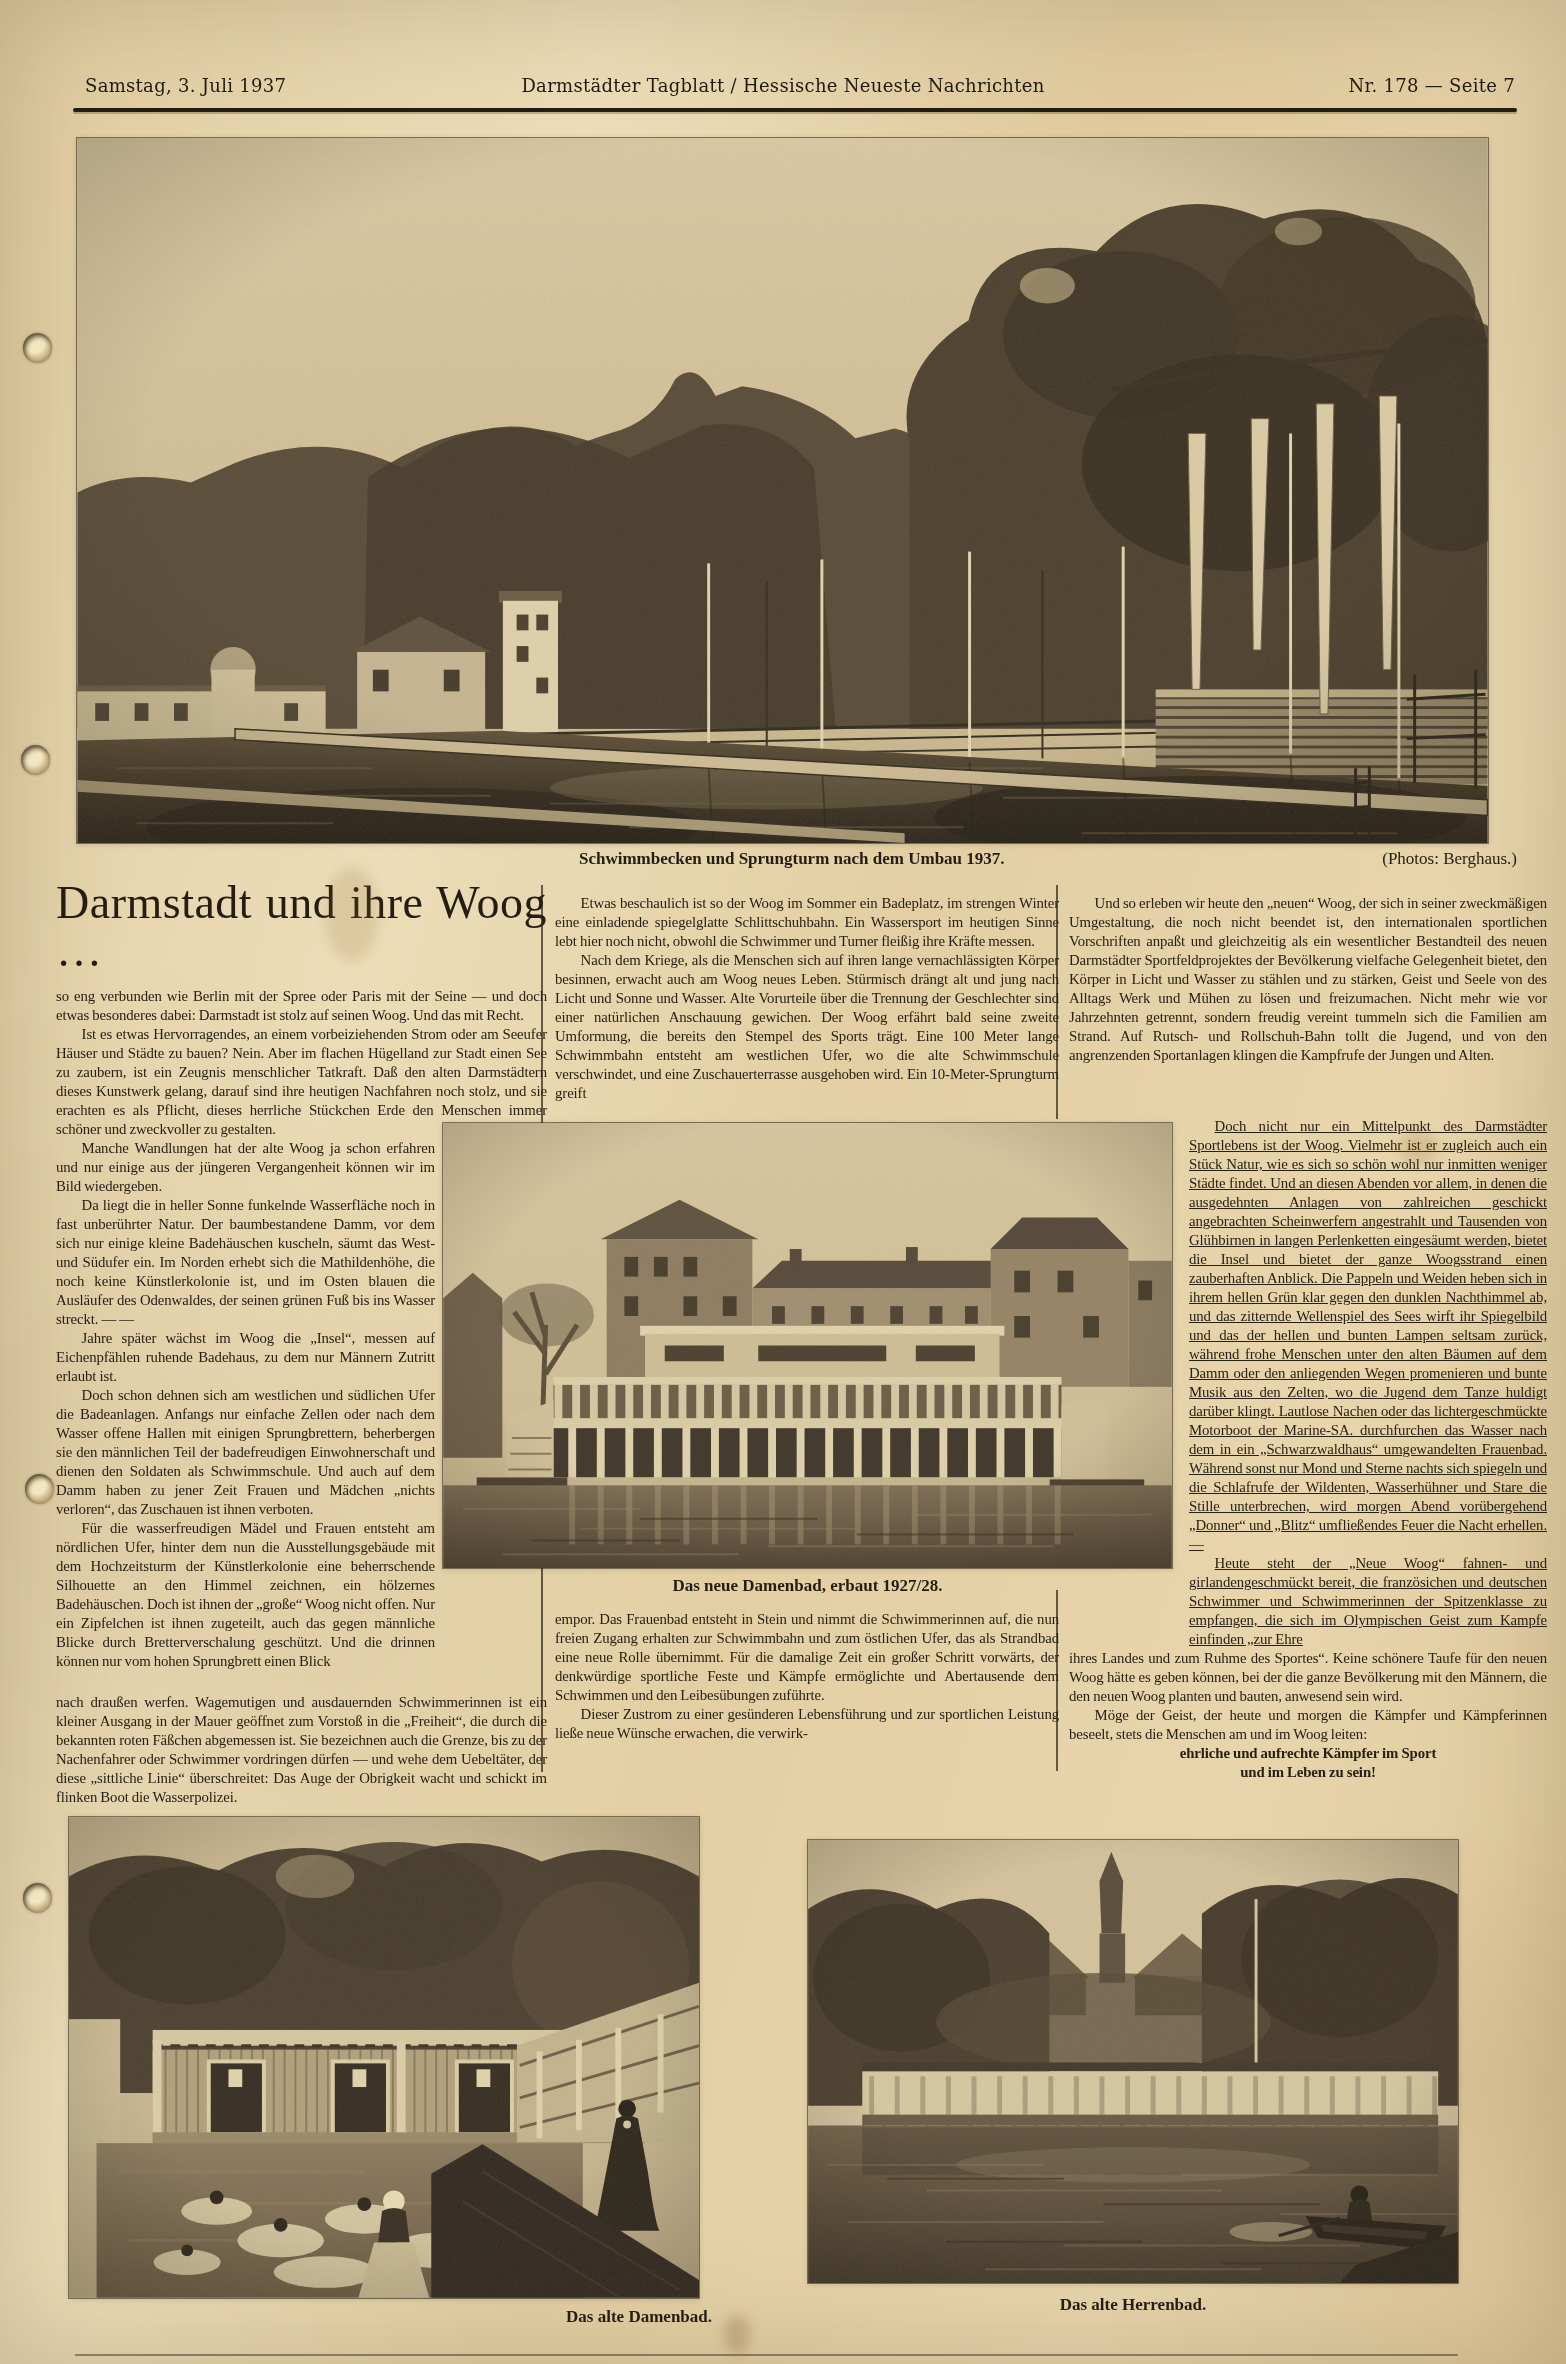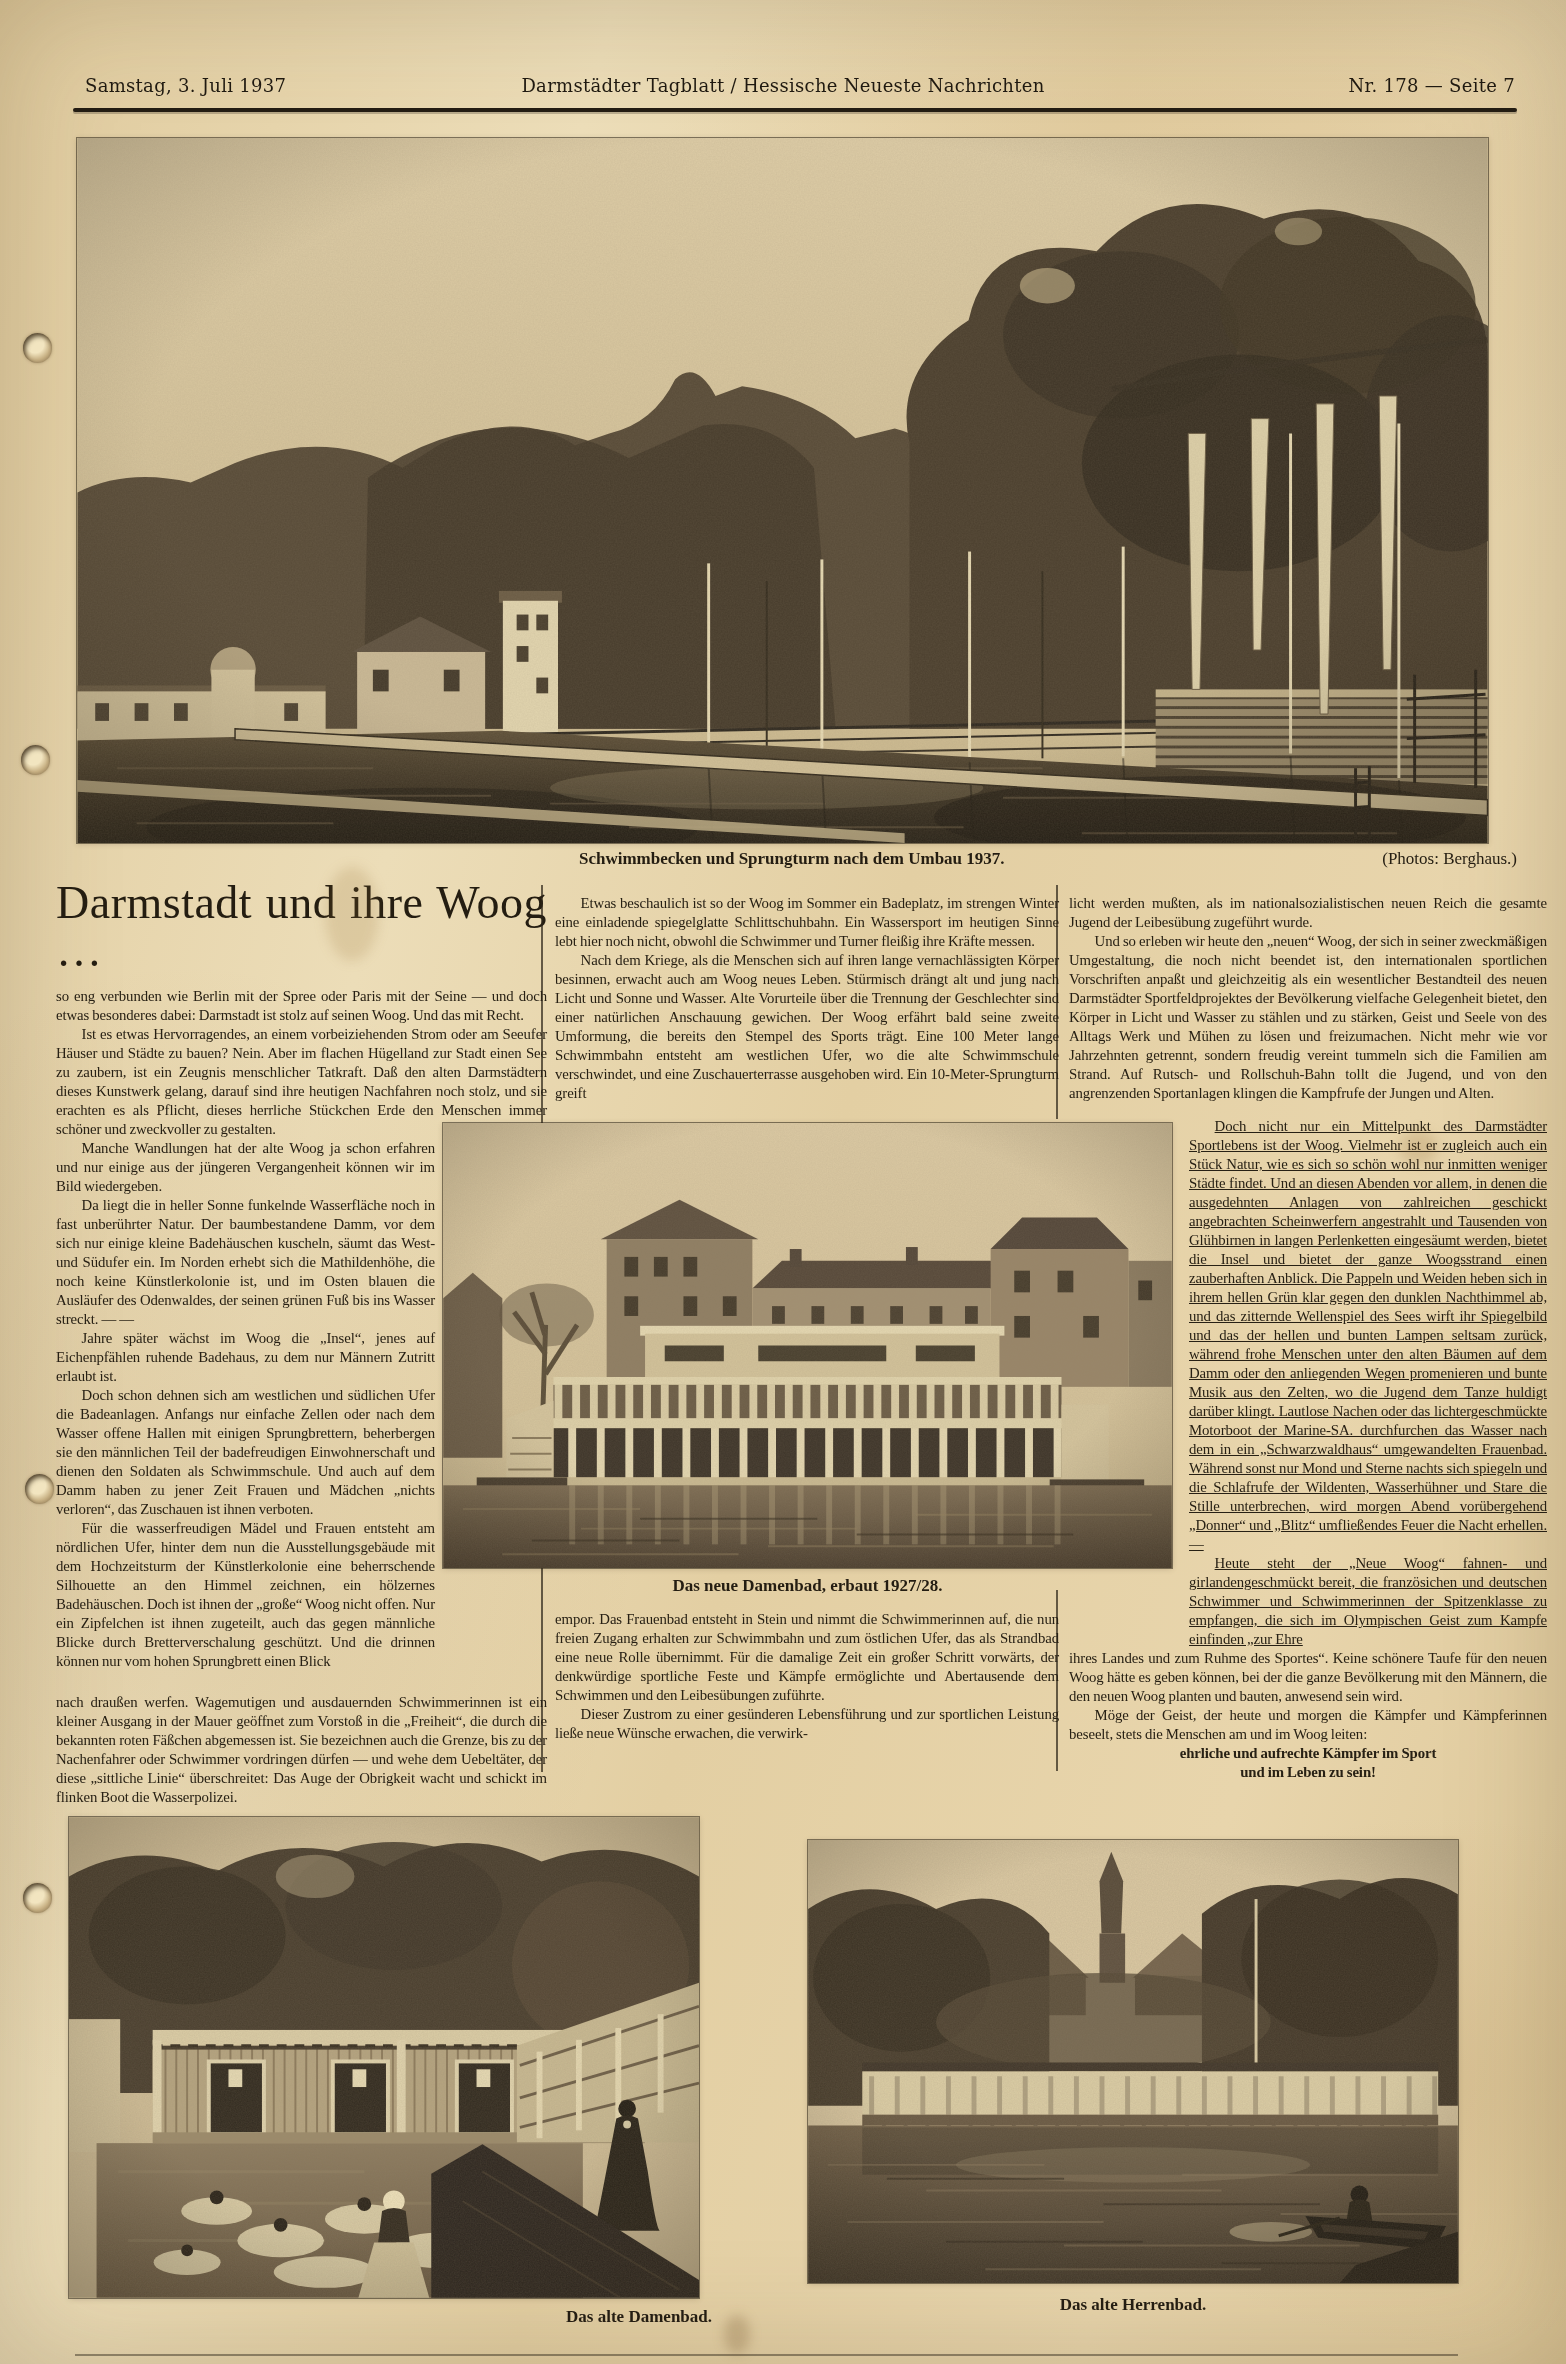--- a/index.html
+++ b/index.html
@@ -182,21 +182,21 @@
   <div class="abs cap" style="left:579px;top:849px;">Schwimmbecken und Sprungturm nach dem Umbau 1937.</div>
   <div class="abs cap" style="right:49px;top:849px;font-weight:400;">(Photos: Berghaus.)</div>
 
   <div class="abs col" style="left:56px;top:879px;width:491px;">
     <h1 class="headline">Darmstadt und ihre Woog …</h1>
     <p>so eng verbunden wie Berlin mit der Spree oder Paris mit der Seine — und doch etwas besonderes dabei: Darmstadt ist stolz auf seinen Woog. Und das mit Recht.</p>
     <p class="ind">Ist es etwas Hervorragendes, an einem vorbeiziehenden Strom oder am Seeufer Häuser und Städte zu bauen? Nein. Aber im flachen Hügelland zur Stadt einen See zu zaubern, ist ein Zeugnis menschlicher Tatkraft. Daß den alten Darmstädtern dieses Kunstwerk gelang, darauf sind ihre heutigen Nachfahren noch stolz, und sie erachten es als Pflicht, dieses herrliche Stückchen Erde den Menschen immer schöner und zweckvoller zu gestalten.</p>
     <div class="c1-narrow">
       <p class="ind">Manche Wandlungen hat der alte Woog ja schon erfahren und nur einige aus der jüngeren Vergangenheit können wir im Bild wiedergeben.</p>
       <p class="ind">Da liegt die in heller Sonne funkelnde Wasserfläche noch in fast unberührter Natur. Der baumbestandene Damm, vor dem sich nur einige kleine Badehäuschen kuscheln, säumt das West- und Südufer ein. Im Norden erhebt sich die Mathildenhöhe, die noch keine Künstlerkolonie ist, und im Osten blauen die Ausläufer des Odenwaldes, der seinen grünen Fuß bis ins Wasser streckt. — —</p>
-      <p class="ind">Jahre später wächst im Woog die „Insel“, jenes auf Eichenpfählen ruhende Badehaus, zu dem nur Männern Zutritt erlaubt ist.</p>
+      <p class="ind">Jahre später wächst im Woog die „Insel“, messen auf Eichenpfählen ruhende Badehaus, zu dem nur Männern Zutritt erlaubt ist.</p>
       <p class="ind">Doch schon dehnen sich am westlichen und südlichen Ufer die Badeanlagen. Anfangs nur einfache Zellen oder nach dem Wasser offene Hallen mit einigen Sprungbrettern, beherbergen sie den männlichen Teil der badefreudigen Einwohnerschaft und dienen den Soldaten als Schwimmschule. Und auch auf dem Damm haben zu jener Zeit Frauen und Mädchen „nichts verloren“, das Zuschauen ist ihnen verboten.</p>
       <p class="ind">Für die wasserfreudigen Mädel und Frauen entsteht am nördlichen Ufer, hinter dem nun die Ausstellungsgebäude mit dem Hochzeitsturm der Künstlerkolonie eine beherrschende Silhouette an den Himmel zeichnen, ein hölzernes Badehäuschen. Doch ist ihnen der „große“ Woog nicht offen. Nur ein Zipfelchen ist ihnen zugeteilt, auch das gegen männliche Blicke durch Bretterverschalung geschützt. Und die drinnen können nur vom hohen Sprungbrett einen Blick</p>
     </div>
     <p>nach draußen werfen. Wagemutigen und ausdauernden Schwimmerinnen ist ein kleiner Ausgang in der Mauer geöffnet zum Vorstoß in die „Freiheit“, die durch die bekannten roten Fäßchen abgemessen ist. Sie bezeichnen auch die Grenze, bis zu der Nachenfahrer oder Schwimmer vordringen dürfen — und wehe dem Uebeltäter, der diese „sittliche Linie“ überschreitet: Das Auge der Obrigkeit wacht und schickt im flinken Boot die Wasserpolizei.</p>
   </div>
 
   <div class="abs vr" style="left:541px;top:885px;height:887px;"></div>
   <div class="abs vr" style="left:1056px;top:885px;height:234px;"></div>
   <div class="abs vr" style="left:1056px;top:1590px;height:181px;"></div>
 
@@ -335,21 +335,20 @@
   </div>
   <div class="abs cap" style="left:443px;top:1576px;width:729px;text-align:center;">Das neue Damenbad, erbaut 1927/28.</div>
 
   <div class="abs col" style="left:555px;top:1610px;width:504px;">
     <p>empor. Das Frauenbad entsteht in Stein und nimmt die Schwimmerinnen auf, die nun freien Zugang erhalten zur Schwimmbahn und zum östlichen Ufer, das als Strandbad eine neue Rolle übernimmt. Für die damalige Zeit ein großer Schritt vorwärts, der denkwürdige sportliche Feste und Kämpfe ermöglichte und Abertausende dem Schwimmen und den Leibesübungen zuführte.</p>
     <p class="ind">Dieser Zustrom zu einer gesünderen Lebensführung und zur sportlichen Leistung ließe neue Wünsche erwachen, die verwirk-</p>
   </div>
 
   <div class="abs col" style="left:1069px;top:894px;width:478px;">
     <div class="c3-topblock">
-      <p>licht werden mußten, als im nationalsozialistischen neuen Reich die gesamte Jugend der Leibesübung zugeführt wurde.</p>
       <p class="ind">Und so erleben wir heute den „neuen“ Woog, der sich in seiner zweckmäßigen Umgestaltung, die noch nicht beendet ist, den internationalen sportlichen Vorschriften anpaßt und gleichzeitig als ein wesentlicher Bestandteil des neuen Darmstädter Sportfeldprojektes der Bevölkerung vielfache Gelegenheit bietet, den Körper in Licht und Wasser zu stählen und zu stärken, Geist und Seele von des Alltags Werk und Mühen zu lösen und freizumachen. Nicht mehr wie vor Jahrzehnten getrennt, sondern freudig vereint tummeln sich die Familien am Strand. Auf Rutsch- und Rollschuh-Bahn tollt die Jugend, und von den angrenzenden Sportanlagen klingen die Kampfrufe der Jungen und Alten.</p>
     </div>
     <div class="c3-shift">
       <p class="ind">Doch nicht nur ein Mittelpunkt des Darmstädter Sportlebens ist der Woog. Vielmehr ist er zugleich auch ein Stück Natur, wie es sich so schön wohl nur inmitten weniger Städte findet. Und an diesen Abenden vor allem, in denen die ausgedehnten Anlagen von zahlreichen geschickt angebrachten Scheinwerfern angestrahlt und Tausenden von Glühbirnen in langen Perlenketten eingesäumt werden, bietet die Insel und bietet der ganze Woogsstrand einen zauberhaften Anblick. Die Pappeln und Weiden heben sich in ihrem hellen Grün klar gegen den dunklen Nachthimmel ab, und das zitternde Wellenspiel des Sees wirft ihr Spiegelbild und das der hellen und bunten Lampen seltsam zurück, während frohe Menschen unter den alten Bäumen auf dem Damm oder den anliegenden Wegen promenieren und bunte Musik aus den Zelten, wo die Jugend dem Tanze huldigt darüber klingt. Lautlose Nachen oder das lichtergeschmückte Motorboot der Marine-SA. durchfurchen das Wasser nach dem in ein „Schwarzwaldhaus“ umgewandelten Frauenbad. Während sonst nur Mond und Sterne nachts sich spiegeln und die Schlafrufe der Wildenten, Wasserhühner und Stare die Stille unterbrechen, wird morgen Abend vorübergehend „Donner“ und „Blitz“ umfließendes Feuer die Nacht erhellen. —</p>
       <p class="ind">Heute steht der „Neue Woog“ fahnen- und girlandengeschmückt bereit, die französichen und deutschen Schwimmer und Schwimmerinnen der Spitzenklasse zu empfangen, die sich im Olympischen Geist zum Kampfe einfinden „zur Ehre</p>
     </div>
     <p>ihres Landes und zum Ruhme des Sportes“. Keine schönere Taufe für den neuen Woog hätte es geben können, bei der die ganze Bevölkerung mit den Männern, die den neuen Woog planten und bauten, anwesend sein wird.</p>
     <p class="ind">Möge der Geist, der heute und morgen die Kämpfer und Kämpferinnen beseelt, stets die Menschen am und im Woog leiten:</p>
     <p class="closing">ehrliche und aufrechte Kämpfer im Sport</p>
     <p class="closing">und im Leben zu sein!</p>

